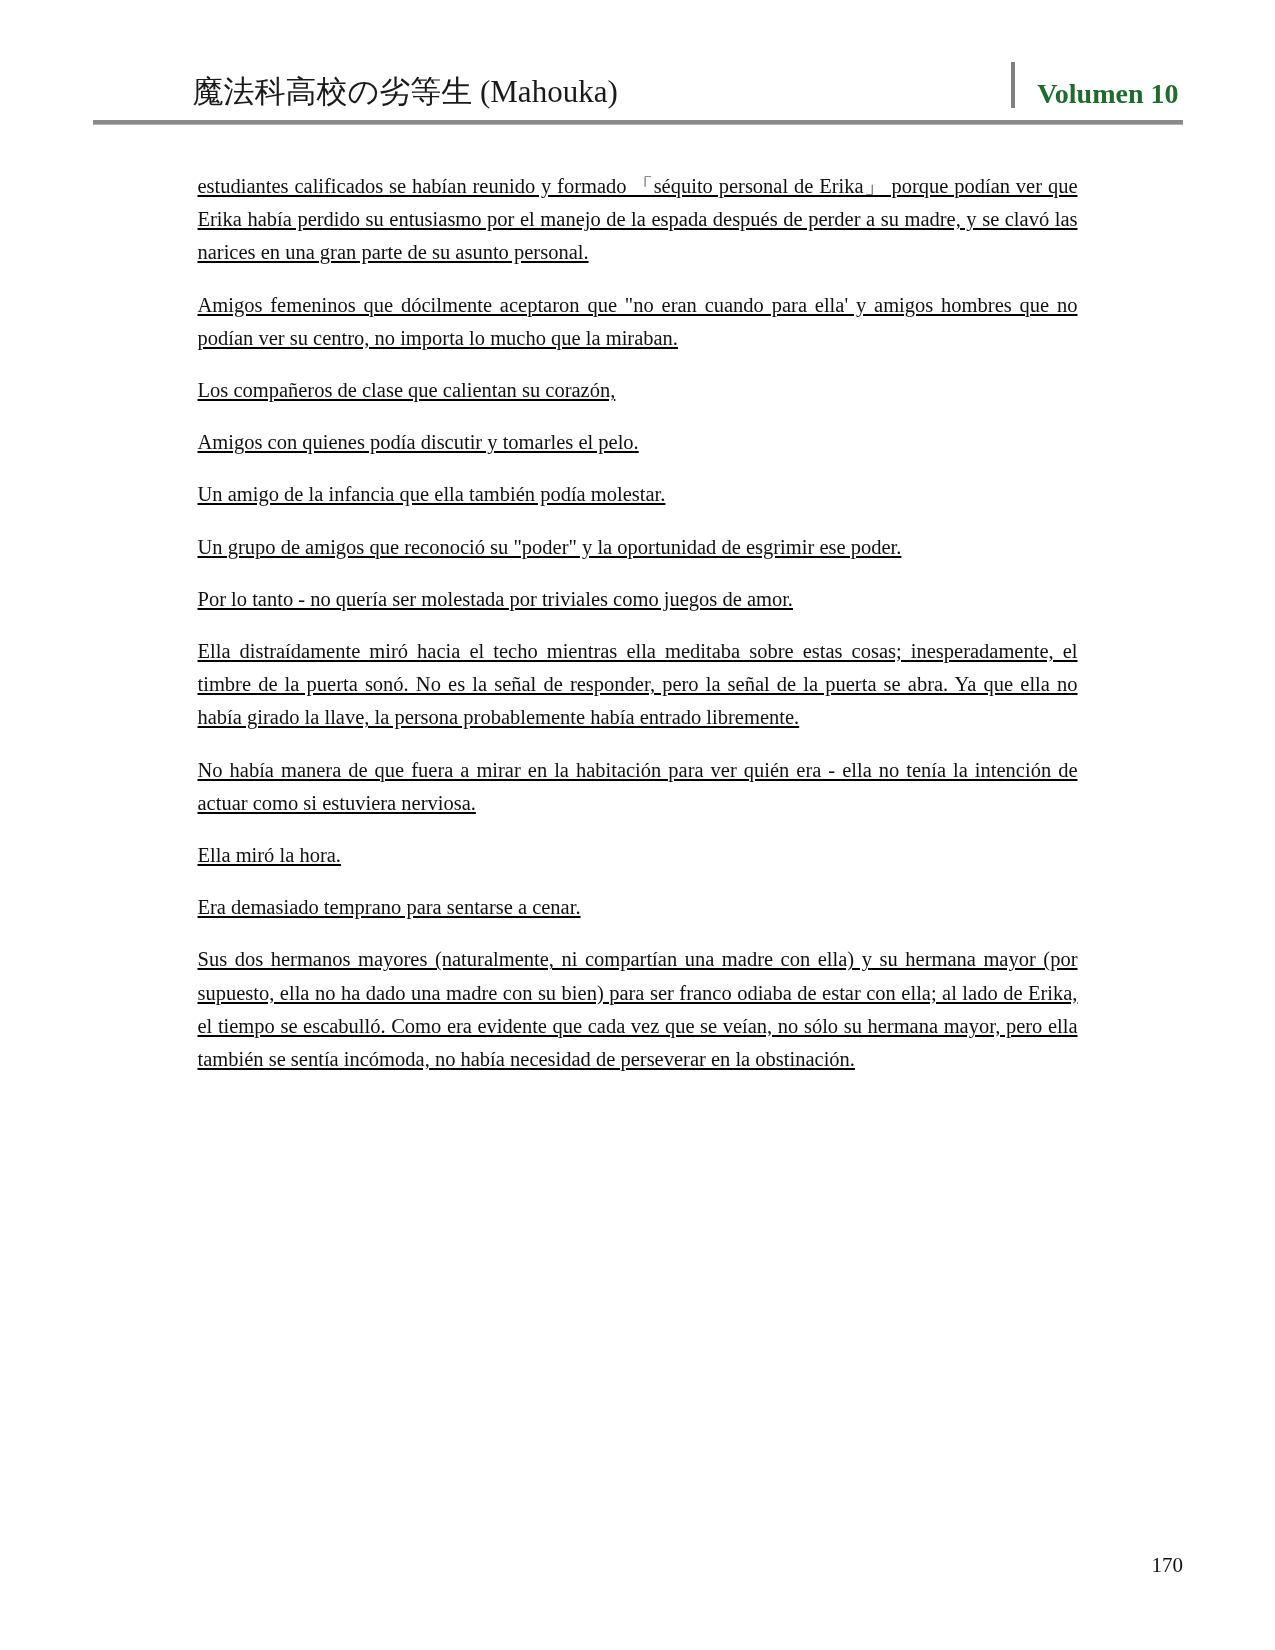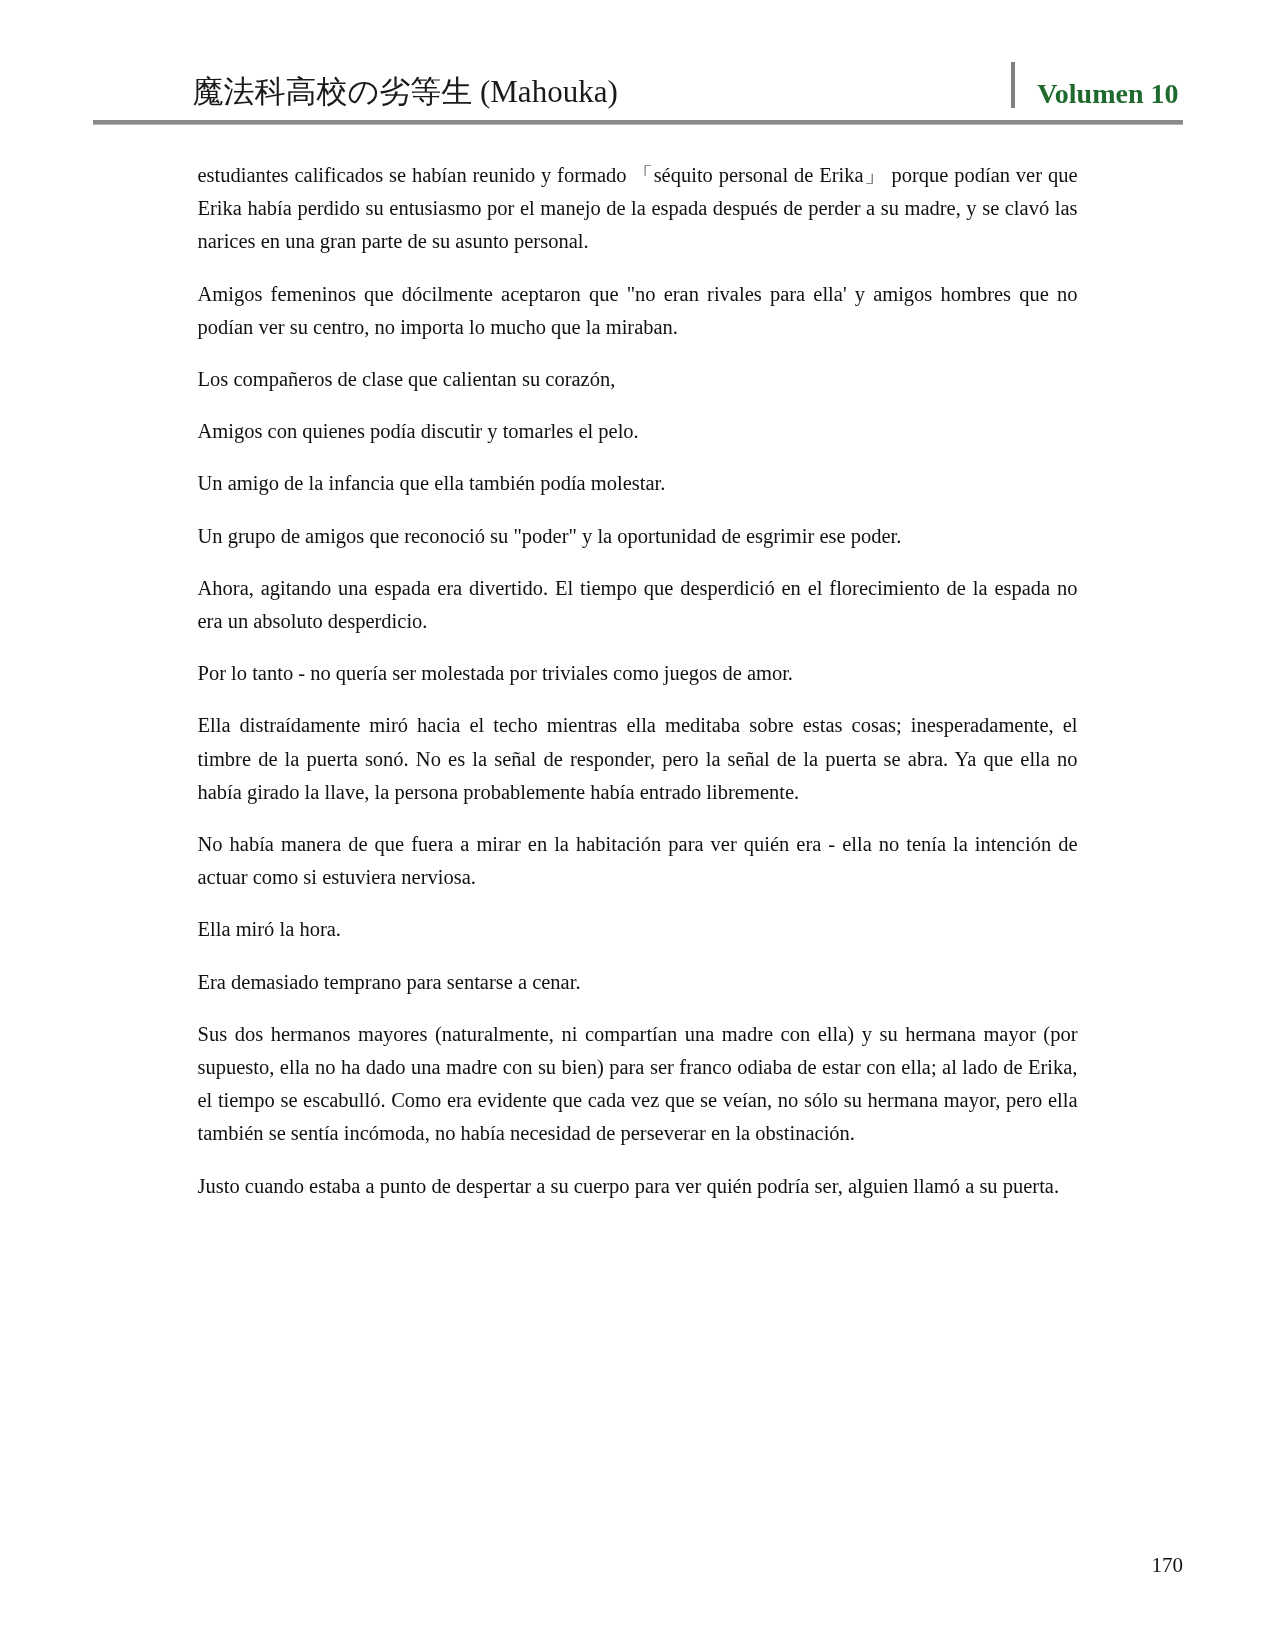--- a/index.html
+++ b/index.html
@@ -70,22 +70,23 @@
     width: 1090px;
     margin: 10px auto 0 auto;
     height: 4px;
     background: #8a8a8a;
     border-bottom: 1px solid #b5b5b5;
   }
 
   
   .content {
     width: 880px;
-    margin: 0 auto;
+    margin: 11px auto;
     padding-top: 34px;
+    text-decoration: underline;
   }
   .para {
     font-family: "Liberation Serif", serif;
     font-size: 20.5px;
     line-height: 1.62;
     text-align: justify;
     text-justify: inter-word;
     margin: 0 0 19px 0;
     color: #111111;
   }
@@ -112,30 +113,28 @@
     <div class="header-title"><span>魔法科高校の劣等生</span><span class="latin"> (Mahouka)</span></div>
     <div class="header-right">
       <div class="header-divider"></div>
       <div class="header-volume">Volumen 10</div>
     </div>
   </div>
   <div class="header-rule"></div>
 
   <div class="content">
     <p class="para">estudiantes calificados se habían reunido y formado 「séquito personal de Erika」 porque podían ver que Erika había perdido su entusiasmo por el manejo de la espada después de perder a su madre, y se clavó las narices en una gran parte de su asunto personal.</p>
-    <p class="para">Amigos femeninos que dócilmente aceptaron que "no eran rivales para ella' y amigos hombres que no podían ver su centro, no importa lo mucho que la miraban.</p>
+    <p class="para">Amigos femeninos que dócilmente aceptaron que "no eran cuando para ella' y amigos hombres que no podían ver su centro, no importa lo mucho que la miraban.</p>
     <p class="para">Los compañeros de clase que calientan su corazón,</p>
     <p class="para">Amigos con quienes podía discutir y tomarles el pelo.</p>
     <p class="para">Un amigo de la infancia que ella también podía molestar.</p>
     <p class="para">Un grupo de amigos que reconoció su "poder" y la oportunidad de esgrimir ese poder.</p>
-    <p class="para">Ahora, agitando una espada era divertido. El tiempo que desperdició en el florecimiento de la espada no era un absoluto desperdicio.</p>
     <p class="para">Por lo tanto - no quería ser molestada por triviales como juegos de amor.</p>
     <p class="para">Ella distraídamente miró hacia el techo mientras ella meditaba sobre estas cosas; inesperadamente, el timbre de la puerta sonó. No es la señal de responder, pero la señal de la puerta se abra. Ya que ella no había girado la llave, la persona probablemente había entrado libremente.</p>
     <p class="para">No había manera de que fuera a mirar en la habitación para ver quién era - ella no tenía la intención de actuar como si estuviera nerviosa.</p>
     <p class="para">Ella miró la hora.</p>
     <p class="para">Era demasiado temprano para sentarse a cenar.</p>
     <p class="para">Sus dos hermanos mayores (naturalmente, ni compartían una madre con ella) y su hermana mayor (por supuesto, ella no ha dado una madre con su bien) para ser franco odiaba de estar con ella; al lado de Erika, el tiempo se escabulló. Como era evidente que cada vez que se veían, no sólo su hermana mayor, pero ella también se sentía incómoda, no había necesidad de perseverar en la obstinación.</p>
-    <p class="para last">Justo cuando estaba a punto de despertar a su cuerpo para ver quién podría ser, alguien llamó a su puerta.</p>
   </div>
 
   <div class="footer">170</div>
 
 </div>
 
 </body></html>

